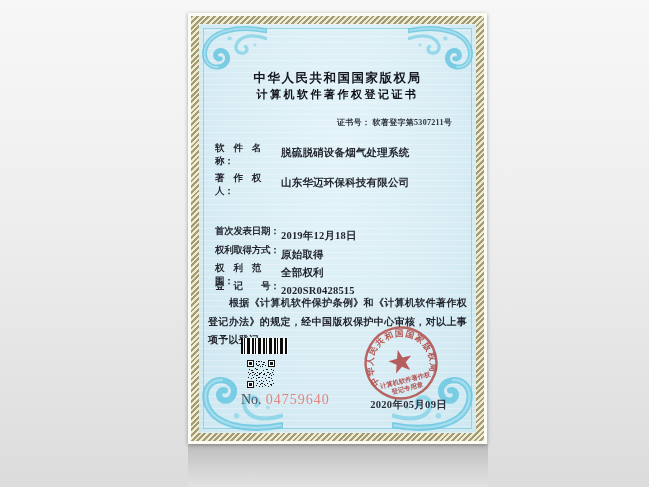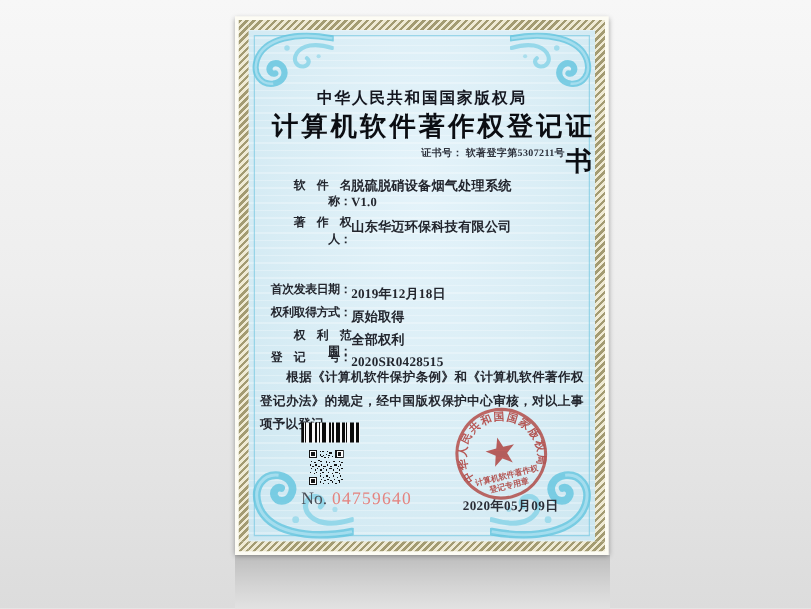--- a/index.html
+++ b/index.html
@@ -32,28 +32,28 @@
   .flourish{position:absolute;}
   .fl-tl{top:2px;left:2px;width:66px;height:50px;}
   .fl-tr{top:2px;right:2px;width:66px;height:50px;transform:scaleX(-1);}
   .fl-bl{bottom:2px;left:2px;width:82px;height:62px;transform:scaleY(-1);}
   .fl-br{bottom:2px;right:2px;width:82px;height:62px;transform:scale(-1,-1);}
   .authority{
     position:absolute;top:46px;left:0;right:0;text-align:center;
     font-size:12.5px;font-weight:bold;letter-spacing:1.5px;color:#14161f;
   }
   .title{
-    position:absolute;top:63px;left:0;right:0;text-align:right;
-    font-size:21px;font-weight:bold;letter-spacing:2.5px;color:#0b0d12;
+    position:absolute;top:63px;left:0;right:0;text-align:center;
+    font-size:11px;font-weight:bold;letter-spacing:2.5px;color:#0b0d12;
   }
   .certno{
     position:absolute;top:93px;right:24px;font-size:8px;color:#2e323c;letter-spacing:.3px;font-weight:bold;
   }
   .row{position:absolute;left:16px;right:8px;color:#23262e;font-weight:bold;}
-  .lbl{display:inline-block;width:66px;font-size:9.5px;letter-spacing:-.3px;vertical-align:top;text-align:right;}
+  .lbl{display:inline-block;width:66px;font-size:9.5px;letter-spacing:-.3px;vertical-align:top;}
   .val{display:inline-block;font-size:10.5px;letter-spacing:.2px;max-width:185px;font-family:Liberation Serif, serif;}
   .val2{display:block;font-size:10px;margin-top:1px;}
   .statement{
     position:absolute;top:270px;left:9px;right:9px;
     font-size:10px;line-height:18.5px;color:#23262e;font-weight:bold;
     text-indent:21px;text-align:justify;letter-spacing:.2px;
   }
   .barcode{
     position:absolute;left:42px;top:314px;width:47px;height:16px;
     background:repeating-linear-gradient(90deg,#0b0b0b 0 2px,#f8f8f8 2px 3px,#0b0b0b 3px 4px,#f8f8f8 4px 6px,#0b0b0b 6px 9px,#f8f8f8 9px 11px);
@@ -109,21 +109,21 @@
       </svg>
 
     <div class="authority">中华人民共和国国家版权局</div>
     <div class="title">计算机软件著作权登记证书</div>
     <div class="certno">
       <span>证书号：</span>
       <span>软著登字第5307211号</span>
     </div>
 
     <div class="row" style="top:118px;">
-      <span class="lbl">软　件　名　称：</span><span class="val"><span>脱硫脱硝设备烟气处理系统</span><span class="val2">V1.0</span></span>
+      <span class="lbl">软　件　名　称：</span><span class="val"><span>脱硫脱硝设备烟气处理系统</span></span>
     </div>
     <div class="row" style="top:148px;">
       <span class="lbl">著　作　权　人：</span><span class="val">山东华迈环保科技有限公司</span>
     </div>
     <div class="row" style="top:201px;">
       <span class="lbl">首次发表日期：</span><span class="val">2019年12月18日</span>
     </div>
     <div class="row" style="top:220px;">
       <span class="lbl">权利取得方式：</span><span class="val">原始取得</span>
     </div>

